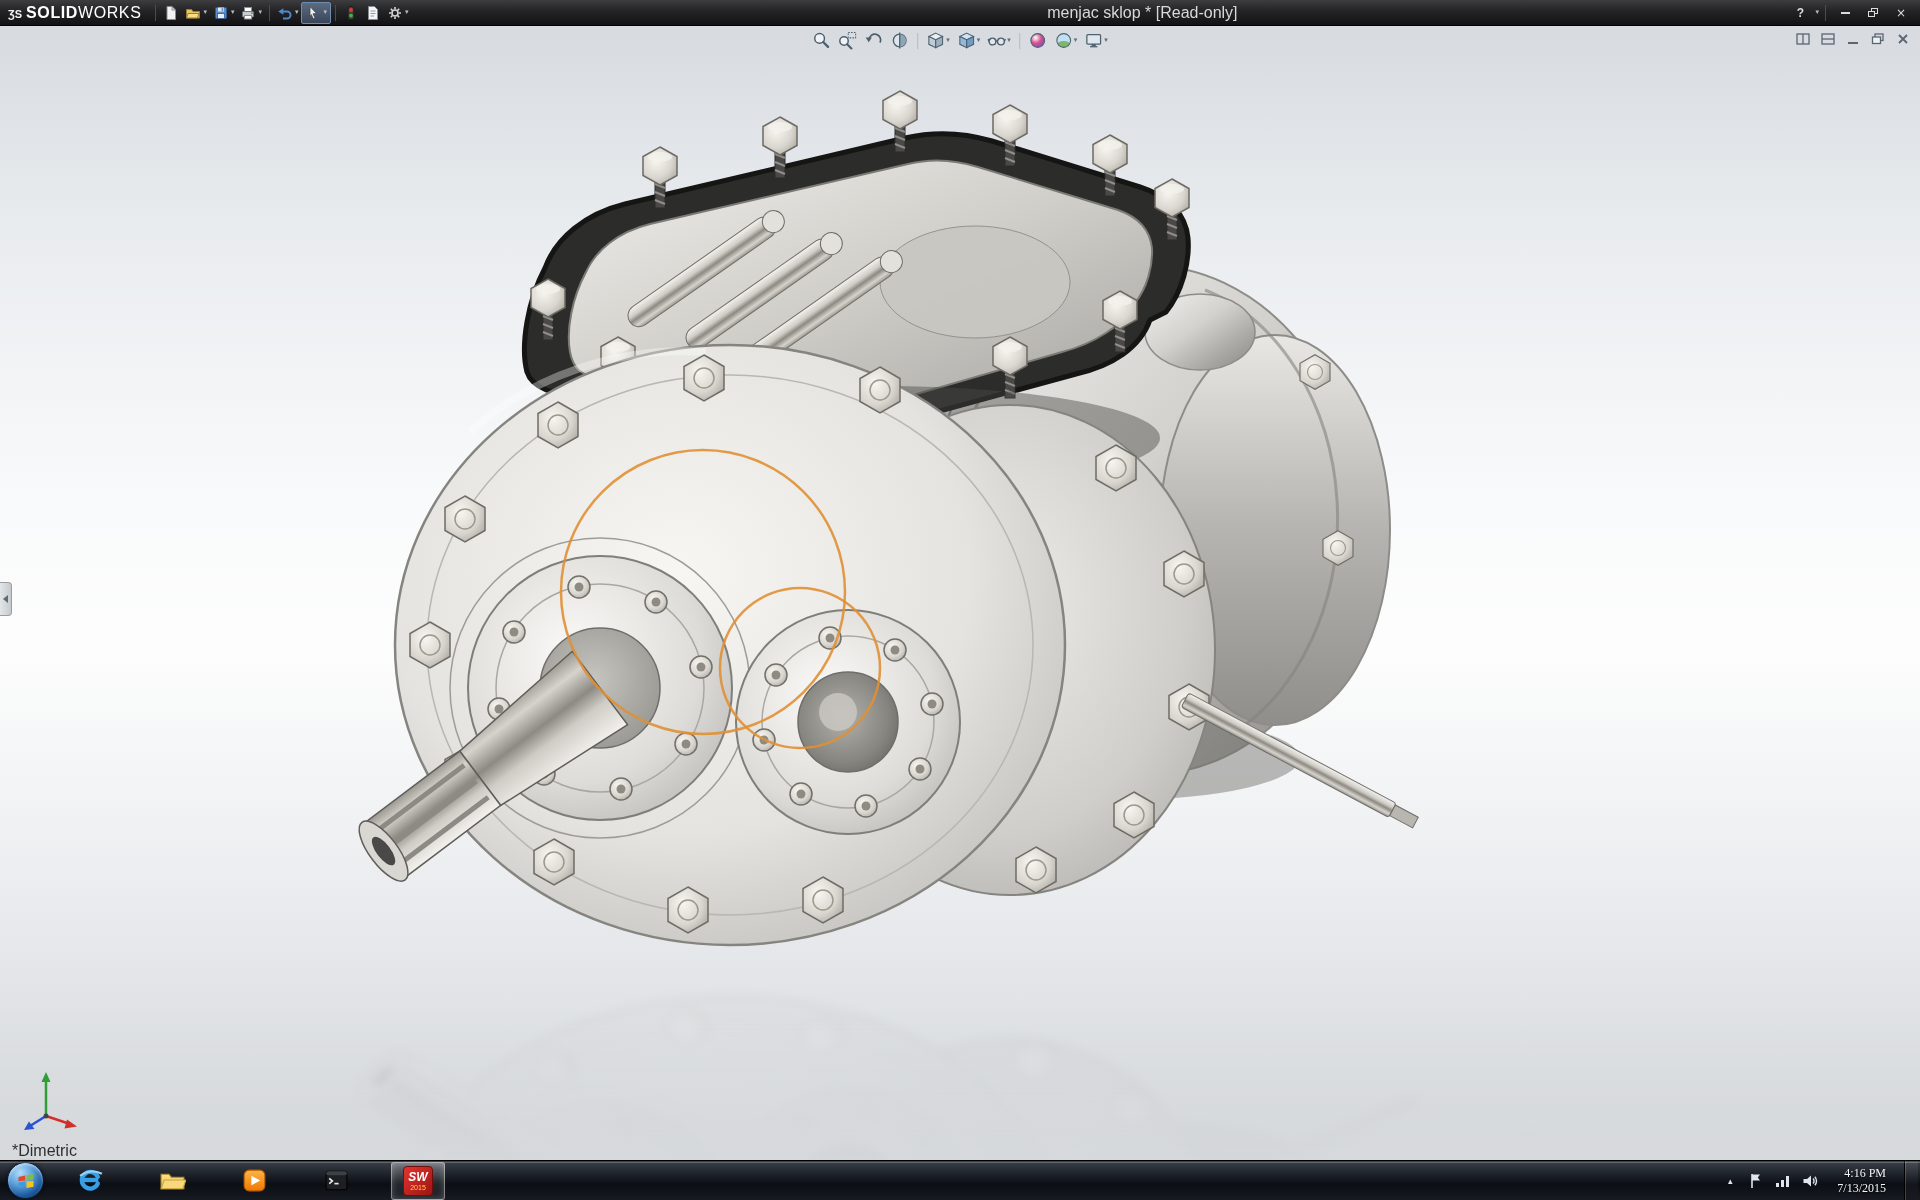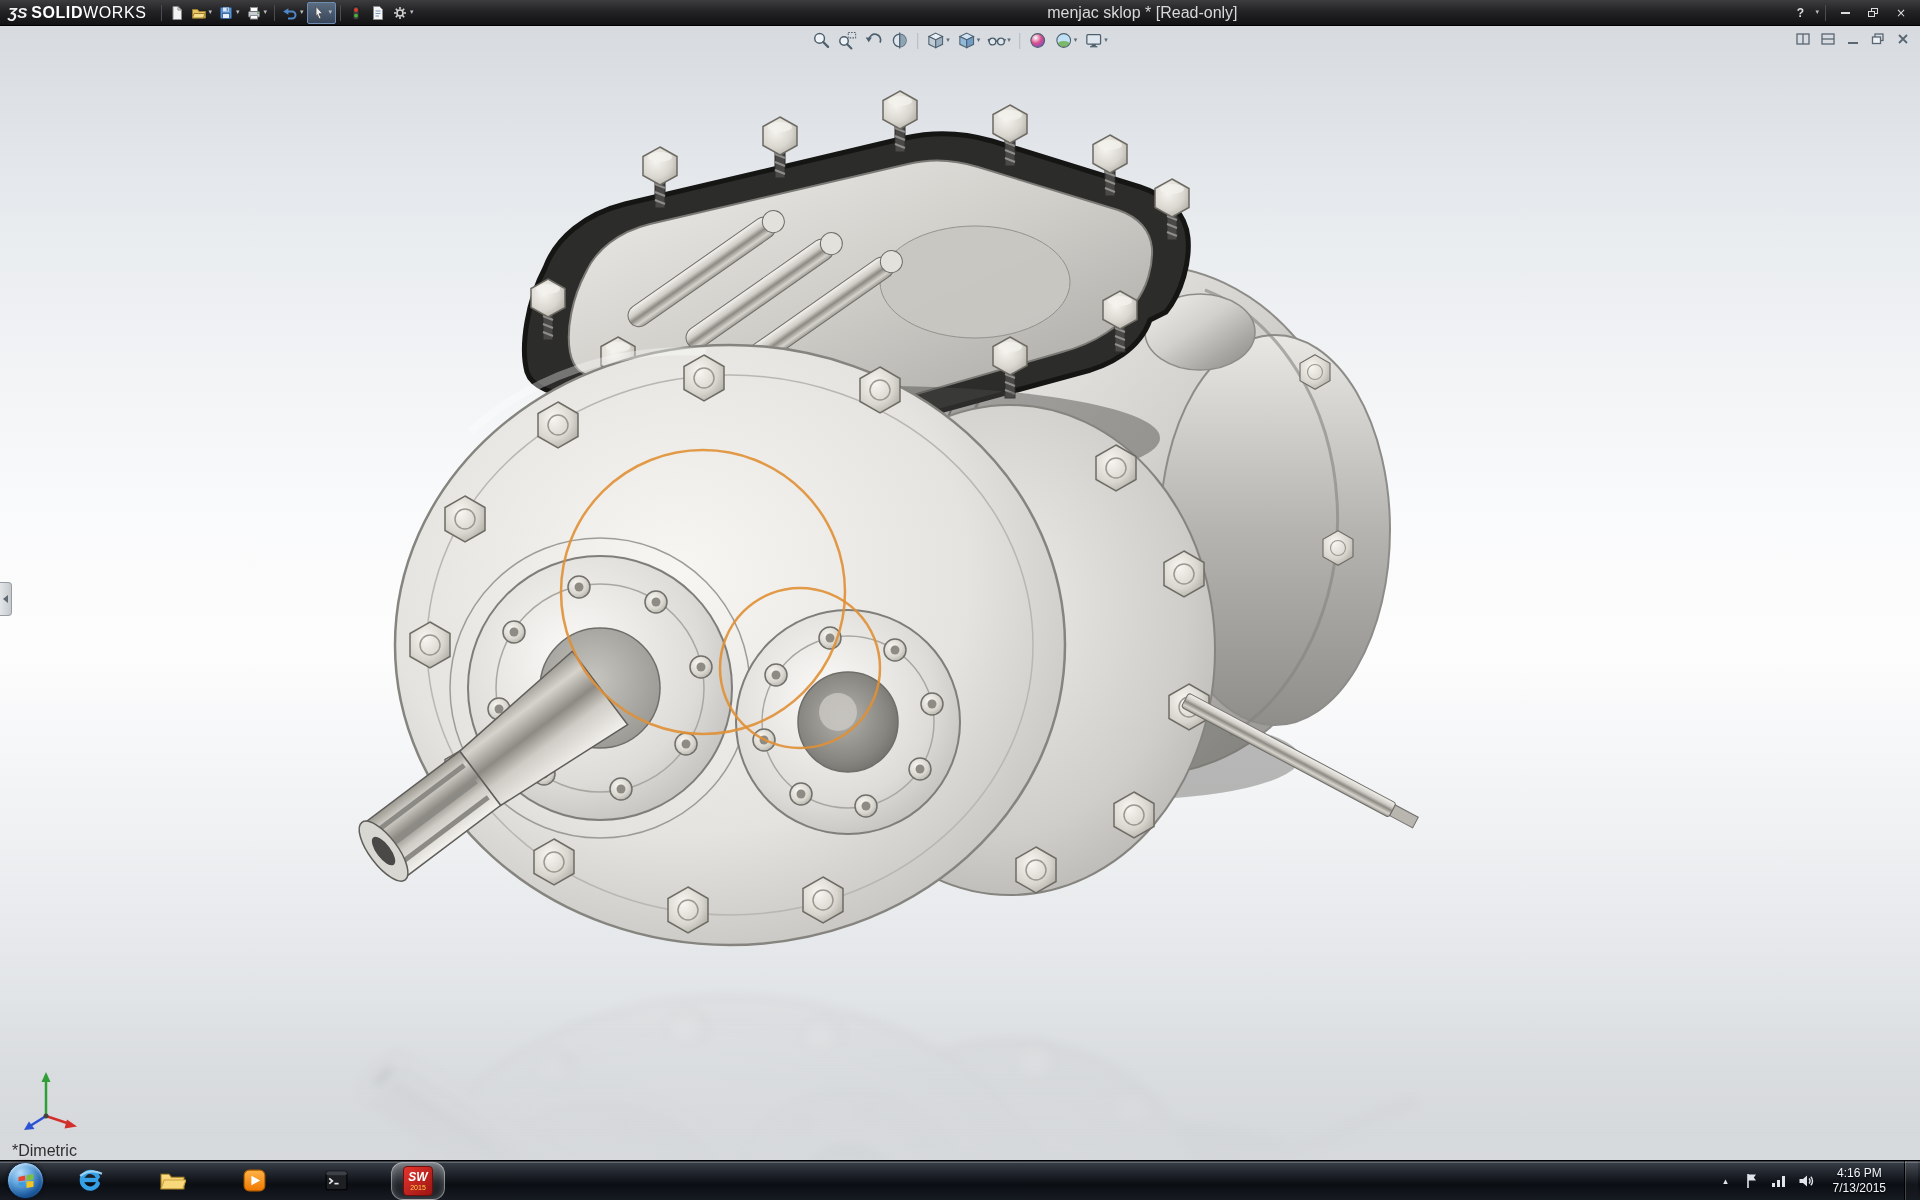--- a/index.html
+++ b/index.html
@@ -4,21 +4,21 @@
 <style>
   html,body{margin:0;padding:0;width:1920px;height:1200px;overflow:hidden;
     font-family:"Liberation Sans",sans-serif;background:#000;position:relative;}
   *{box-sizing:border-box;}
 
   
   .titlebar{position:absolute;top:0;left:0;right:0;height:26px;z-index:30;
     background:linear-gradient(180deg,#3d3d3f 0%,#232325 45%,#121214 100%);
     display:flex;align-items:center;color:#e4e4e4;border-bottom:1px solid #000;}
   .brand{display:flex;align-items:baseline;gap:4px;padding:0 10px 0 8px;}
-  .brand-mark{font-style:italic;font-weight:bold;font-size:15px;color:#f2f2f2;}
+  .brand-mark{font-weight:bold;font-size:11px;color:#f2f2f2;}
   .brand-text{font-size:16px;letter-spacing:.6px;color:#fff;}
   .brand-text .solid{font-weight:bold;}
   .tb-sep{width:1px;height:16px;background:#4c4c4e;margin:0 4px;}
   .tb-btn{display:flex;align-items:center;gap:2px;height:22px;padding:0 3px;border-radius:2px;}
   .tb-btn.pressed{border:1px solid #6d8db2;background:linear-gradient(#57During 0,#000 0);
     background:linear-gradient(#5a6c80,#39465a);}
   .caret{font-family:"DejaVu Sans",sans-serif;font-size:7px;color:#b9bdc2;line-height:1;}
   .win-title{position:absolute;left:59.5%;transform:translateX(-50%);font-size:16px;color:#d8d8d8;white-space:nowrap;}
   .tb-right{margin-left:auto;display:flex;align-items:center;gap:2px;padding-right:6px;}
   .win-btn{width:26px;height:18px;display:grid;place-items:center;color:#dcdcdc;border-radius:2px;}
@@ -64,31 +64,31 @@
   
   .taskbar{position:absolute;left:0;right:0;bottom:0;height:40px;z-index:40;
     background:linear-gradient(180deg,#3a4049 0%,#1b1f26 38%,#0b0e13 60%,#171b22 100%);
     border-top:1px solid #000;display:flex;align-items:center;}
   .taskbar::before{content:"";position:absolute;top:1px;left:0;right:0;height:1px;
     background:rgba(255,255,255,.22);}
   .start-orb{width:37px;height:37px;margin:0 5px 0 7px;border-radius:50%;
     background:radial-gradient(circle at 35% 28%,#b5dcf7 0%,#5fa4dd 35%,#1d5a9e 68%,#0a2c55 100%);
     border:1px solid #091d36;box-shadow:inset 0 2px 3px rgba(255,255,255,.55),0 0 4px rgba(0,0,0,.6);
     display:grid;place-items:center;}
-  .task-btn{width:54px;height:38px;margin:0 14px;border-radius:12px;display:grid;place-items:center;}
+  .task-btn{width:54px;height:38px;margin:0 14px;border-radius:3px;display:grid;place-items:center;}
   .task-btn.active{background:linear-gradient(180deg,rgba(255,255,255,.30),rgba(255,255,255,.12) 50%,rgba(255,255,255,.04));
     border:1px solid rgba(255,255,255,.45);box-shadow:inset 0 0 6px rgba(255,255,255,.25);}
   .sw-tile{width:30px;height:30px;border-radius:4px;background:linear-gradient(135deg,#e4342e,#9c1512);
     border:1px solid #6e0f0c;display:flex;flex-direction:column;align-items:center;justify-content:center;line-height:1;}
   .sw-tile .sw{color:#fff;font-weight:bold;font-style:italic;font-size:12px;}
   .sw-tile .yr{color:#ffd24a;font-size:7px;margin-top:1px;}
   .tray{margin-left:auto;display:flex;align-items:center;gap:9px;padding-right:2px;height:100%;}
   .tray-arrow{font-family:"DejaVu Sans",sans-serif;color:#dfe5ea;font-size:9px;width:16px;text-align:center;}
-  .clock{text-align:center;color:#f2f6fa;font-size:12px;line-height:1.2;padding:0 9px;
-    text-shadow:0 1px 2px #000;}
+  .clock{text-align:right;color:#f2f6fa;font-size:12px;line-height:1.2;padding:0 9px;
+    text-shadow:0 1px 2px #000;font-family:Liberation Serif, serif;}
   .clock span{display:block;}
   .show-desktop{width:14px;align-self:stretch;border-left:1px solid #000;
     box-shadow:inset 1px 0 0 rgba(255,255,255,.18);
     background:linear-gradient(180deg,rgba(255,255,255,.08),rgba(255,255,255,0));}
 </style>
 </head>
 <body>
 
 <div class="titlebar">
   <div class="brand">

